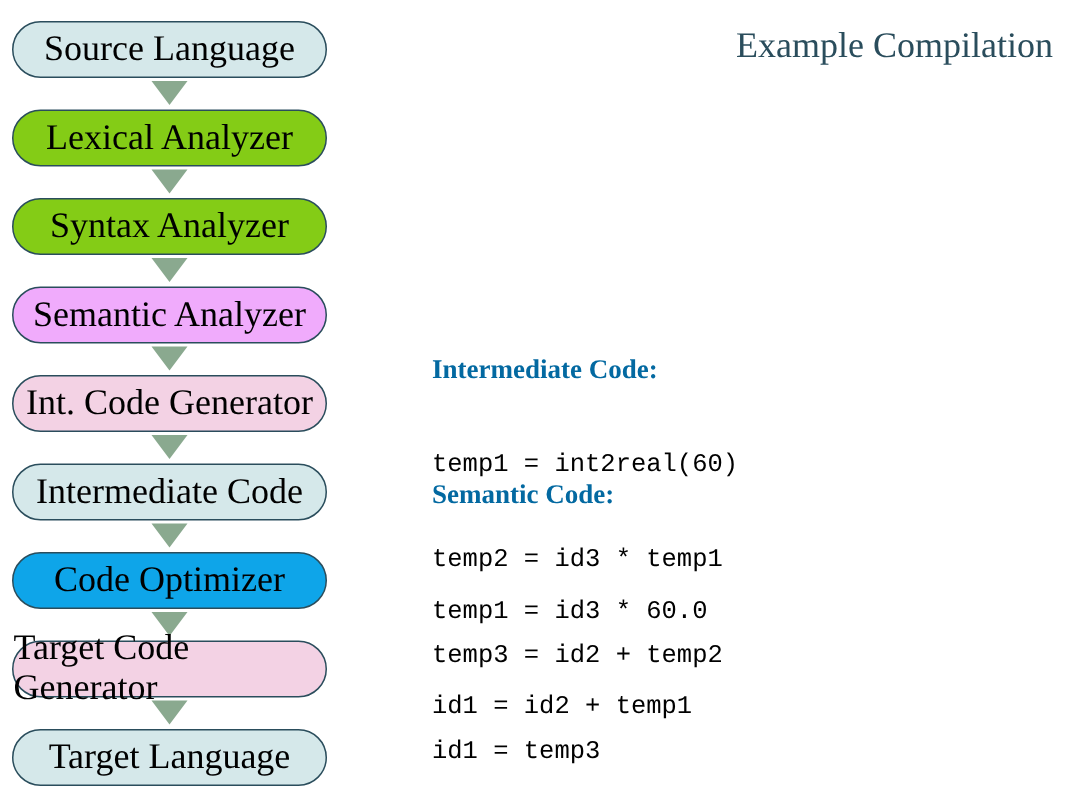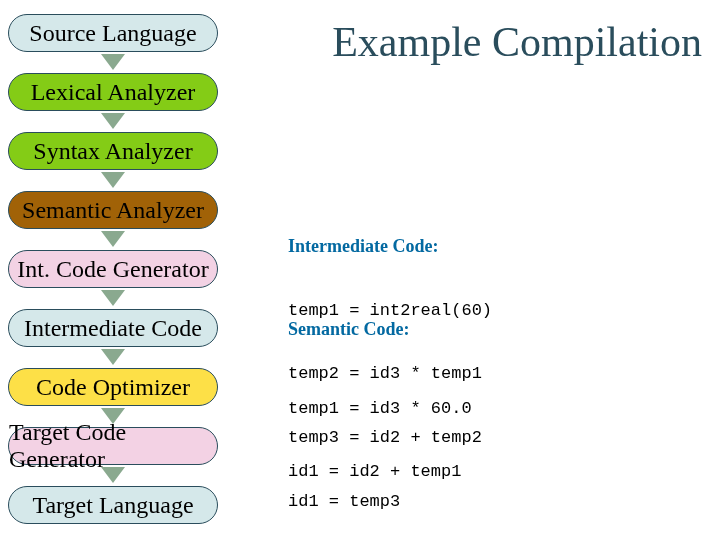--- a/index.html
+++ b/index.html
@@ -8,21 +8,21 @@
     height: 540px;
     background: #fff;
     font-family: 'Times New Roman', Times, serif;
     position: relative;
     overflow: hidden;
   }
   .title {
     position: absolute;
     top: 18px;
     right: 18px;
-    font-size: 42px;
+    font-size: 24px;
     color: #2a4d5c;
     font-weight: normal;
   }
   .flow {
     position: absolute;
     left: 8px;
     top: 14px;
     display: flex;
     flex-direction: column;
     align-items: center;
@@ -34,23 +34,23 @@
     border-radius: 19px;
     display: flex;
     align-items: center;
     justify-content: center;
     font-size: 24px;
     color: #000;
     position: relative;
   }
   .stage.blue    { background: #d5e8ea; }
   .stage.lav     { background: #84cc16; }
-  .stage.peach   { background: #a16207; }
+  .stage.peach   { background: #f0abfc; }
   .stage.pink    { background: #f3d2e4; }
-  .stage.lavdark { background: #fde047; }
+  .stage.lavdark { background: #0ea5e9; }
   .arrow {
     width: 0; height: 0;
     border-left: 12px solid transparent;
     border-right: 12px solid transparent;
     border-top: 16px solid #8aa98f;
     margin: 2px 0 3px 0;
   }
   .code-block {
     position: absolute;
     left: 288px;

